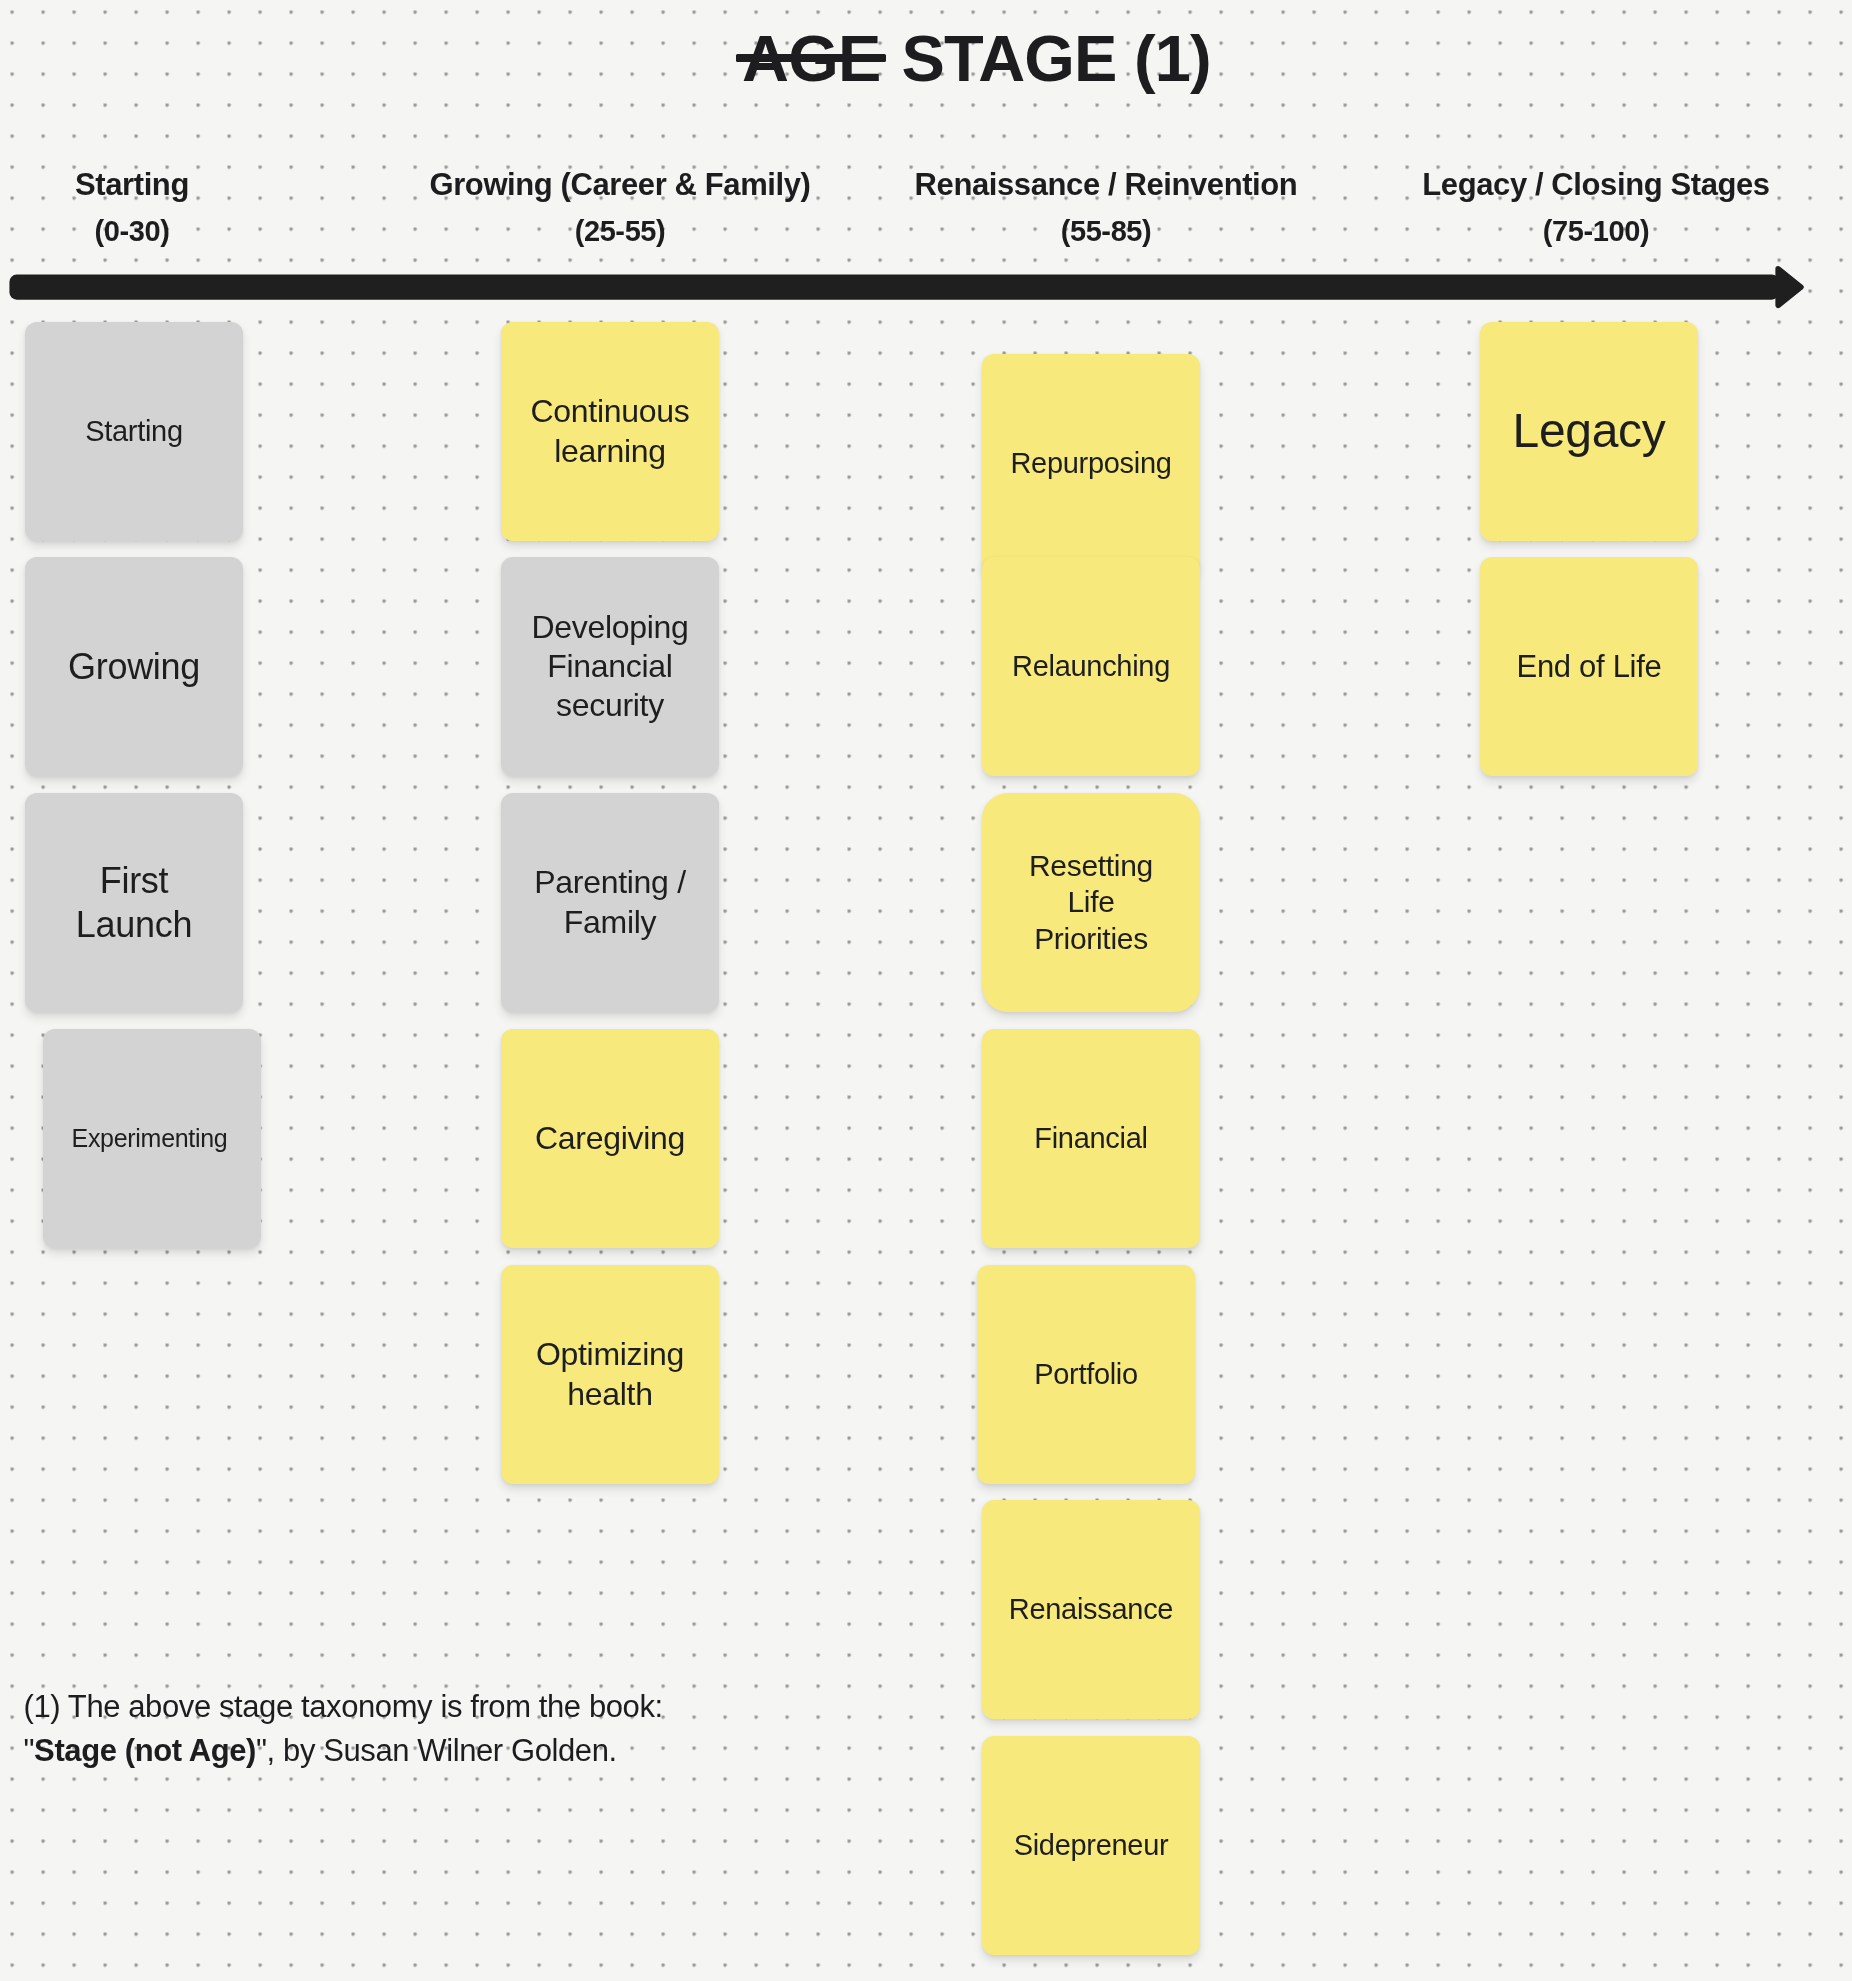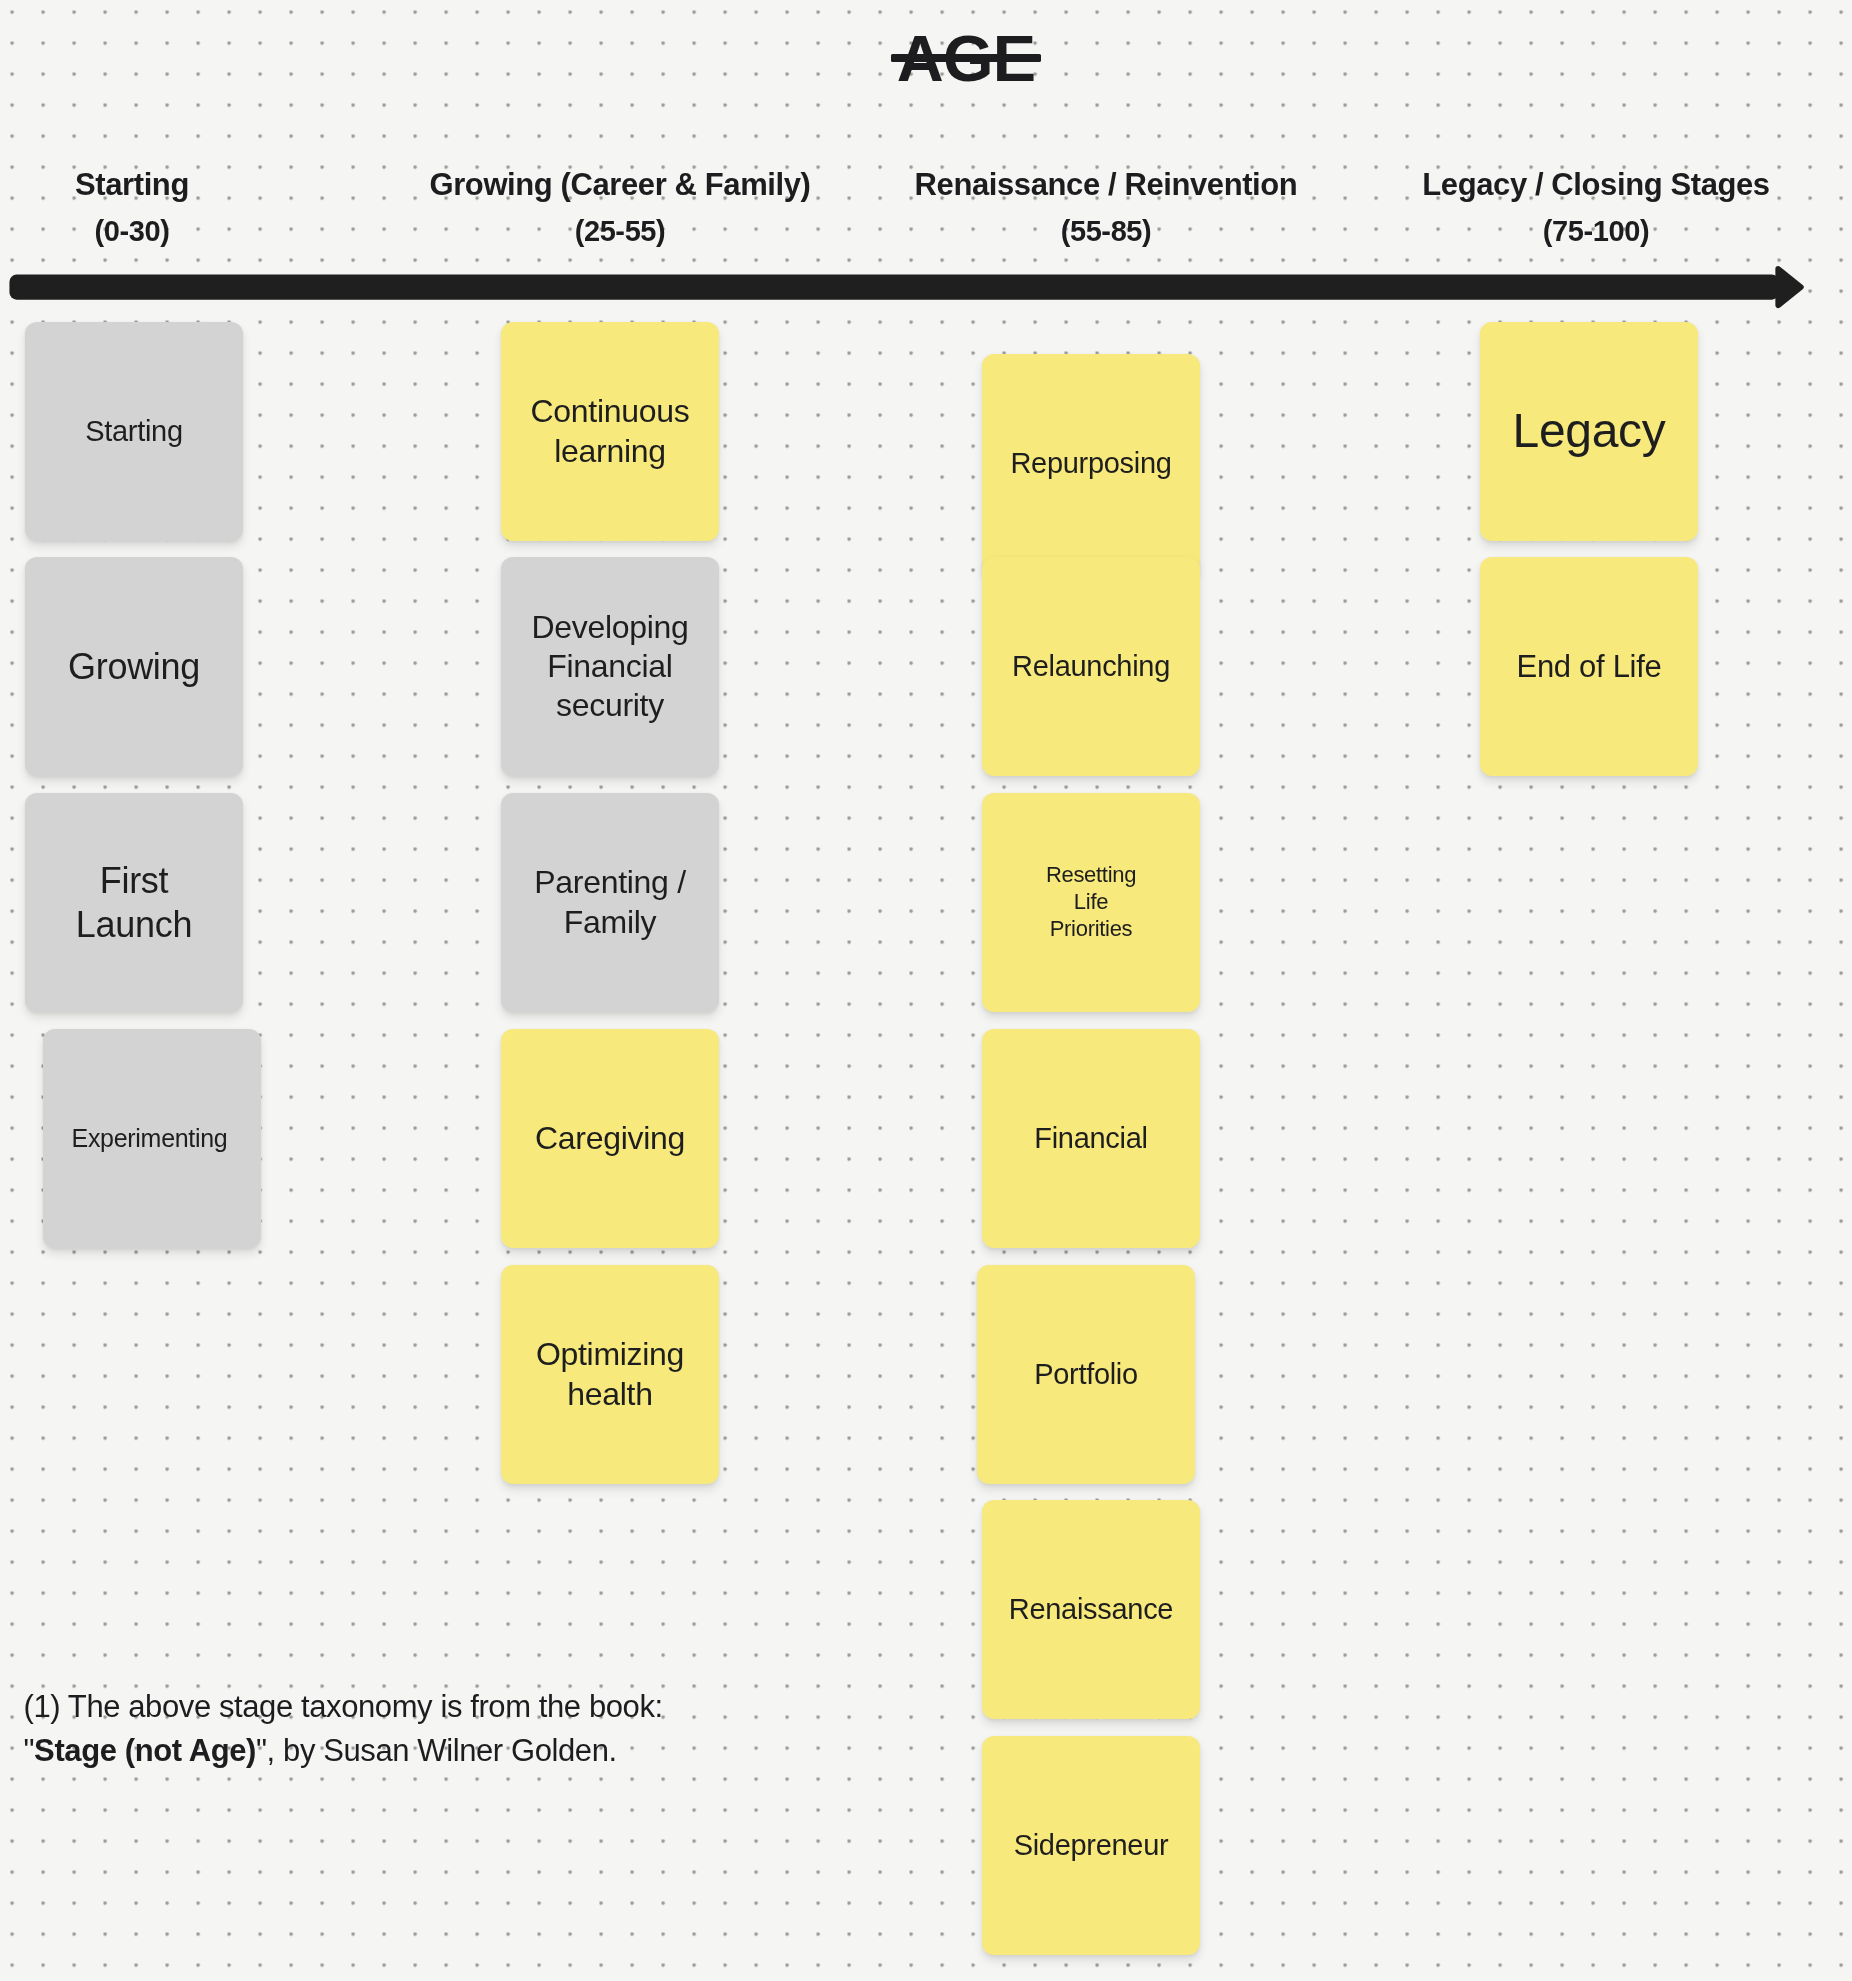--- a/index.html
+++ b/index.html
@@ -59,20 +59,21 @@
   }
   .footnote b{font-weight:bold;}
 </style>
 </head>
 <body>
 
 <div id="board">
 
   <div class="title">
     <span class="struck">AGE</span>
+    <span>STAGE (1)</span>
   </div>
 
   <div class="col-header" style="left:-119px">
     <span>Starting</span>
     <span class="range">(0-30)</span>
   </div>
   <div class="col-header" style="left:369px">
     <span>Growing (Career &amp; Family)</span>
     <span class="range">(25-55)</span>
   </div>
@@ -101,21 +102,21 @@
       <div class="note gray" style="left: 501px; top: 557px; font-size: 32px;">Developing
 Financial
 security</div>
       <div class="note gray" style="left: 501px; top: 793px; font-size: 32px;">Parenting /
 Family</div>
       <div class="note yellow" style="left: 501px; top: 1029px; font-size: 32px;">Caregiving</div>
       <div class="note yellow" style="left: 501px; top: 1265px; font-size: 32px;">Optimizing
 health</div>
       <div class="note yellow" style="left: 982px; top: 322px; font-size: 29px; margin-top: 32px;">Repurposing</div>
       <div class="note yellow" style="left: 982px; top: 557px; font-size: 29px;">Relaunching</div>
-      <div class="note yellow" style="left: 982px; top: 793px; font-size: 22px;">Resetting
+      <div class="note yellow" style="left: 982px; top: 793px; font-size: 30px; border-radius: 26px;">Resetting
 Life
 Priorities</div>
       <div class="note yellow" style="left: 982px; top: 1029px; font-size: 29px;">Financial</div>
       <div class="note yellow" style="left: 977px; top: 1265px; font-size: 29px;">Portfolio</div>
       <div class="note yellow" style="left: 982px; top: 1500px; font-size: 29px;">Renaissance</div>
       <div class="note yellow" style="left: 982px; top: 1736px; font-size: 29px;">Sidepreneur</div>
       <div class="note yellow" style="left: 1480px; top: 322px; font-size: 48px;">Legacy</div>
       <div class="note yellow" style="left: 1480px; top: 557px; font-size: 31px;">End of Life</div>
     </div>
 

